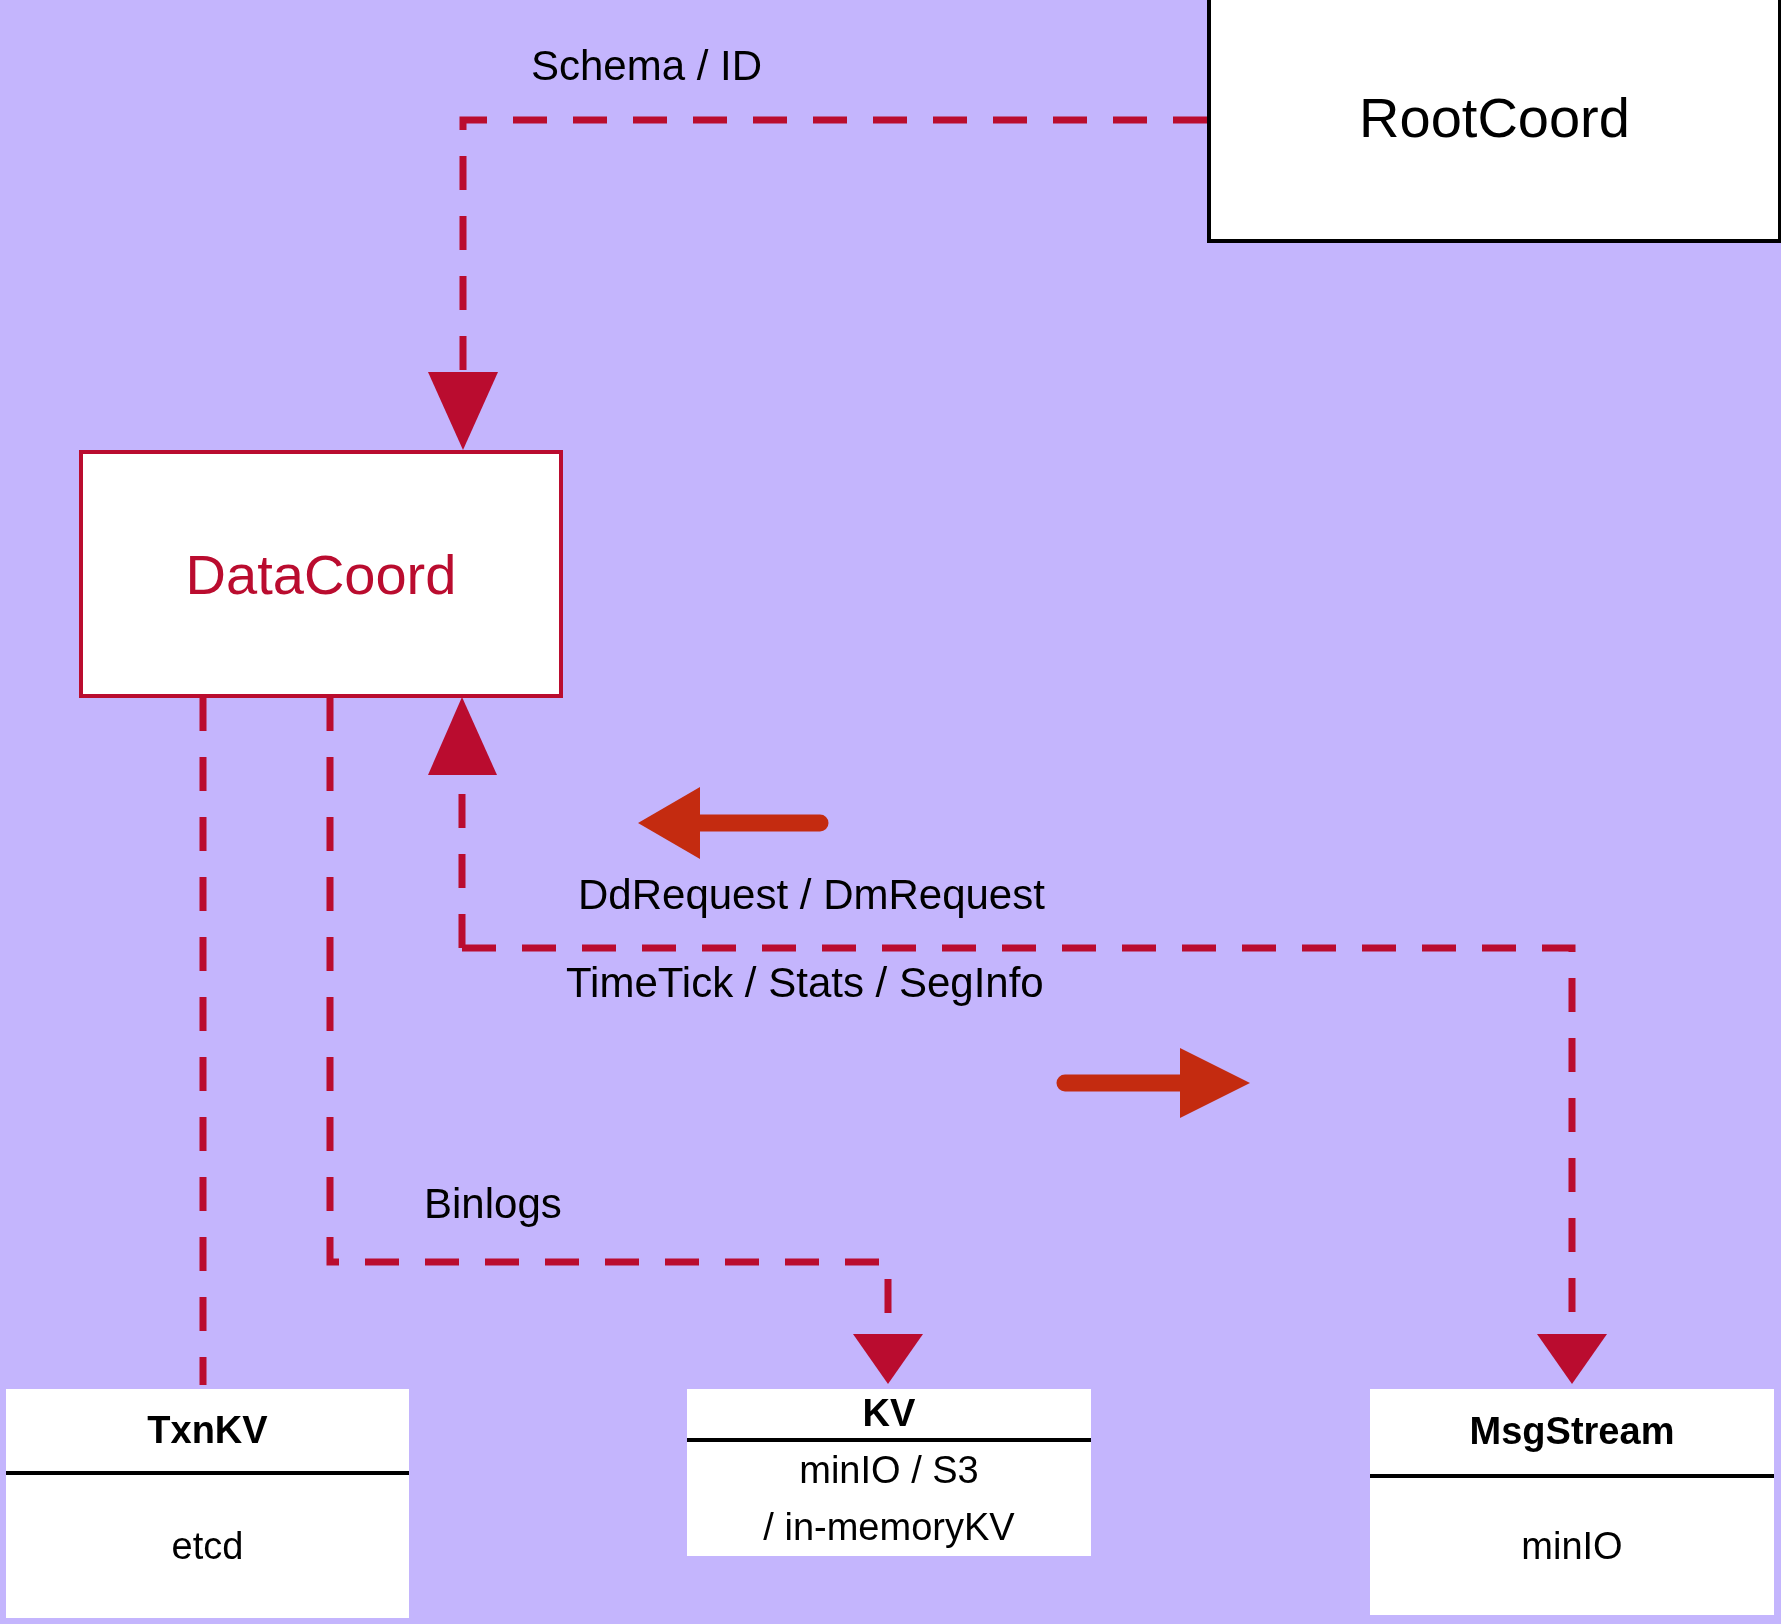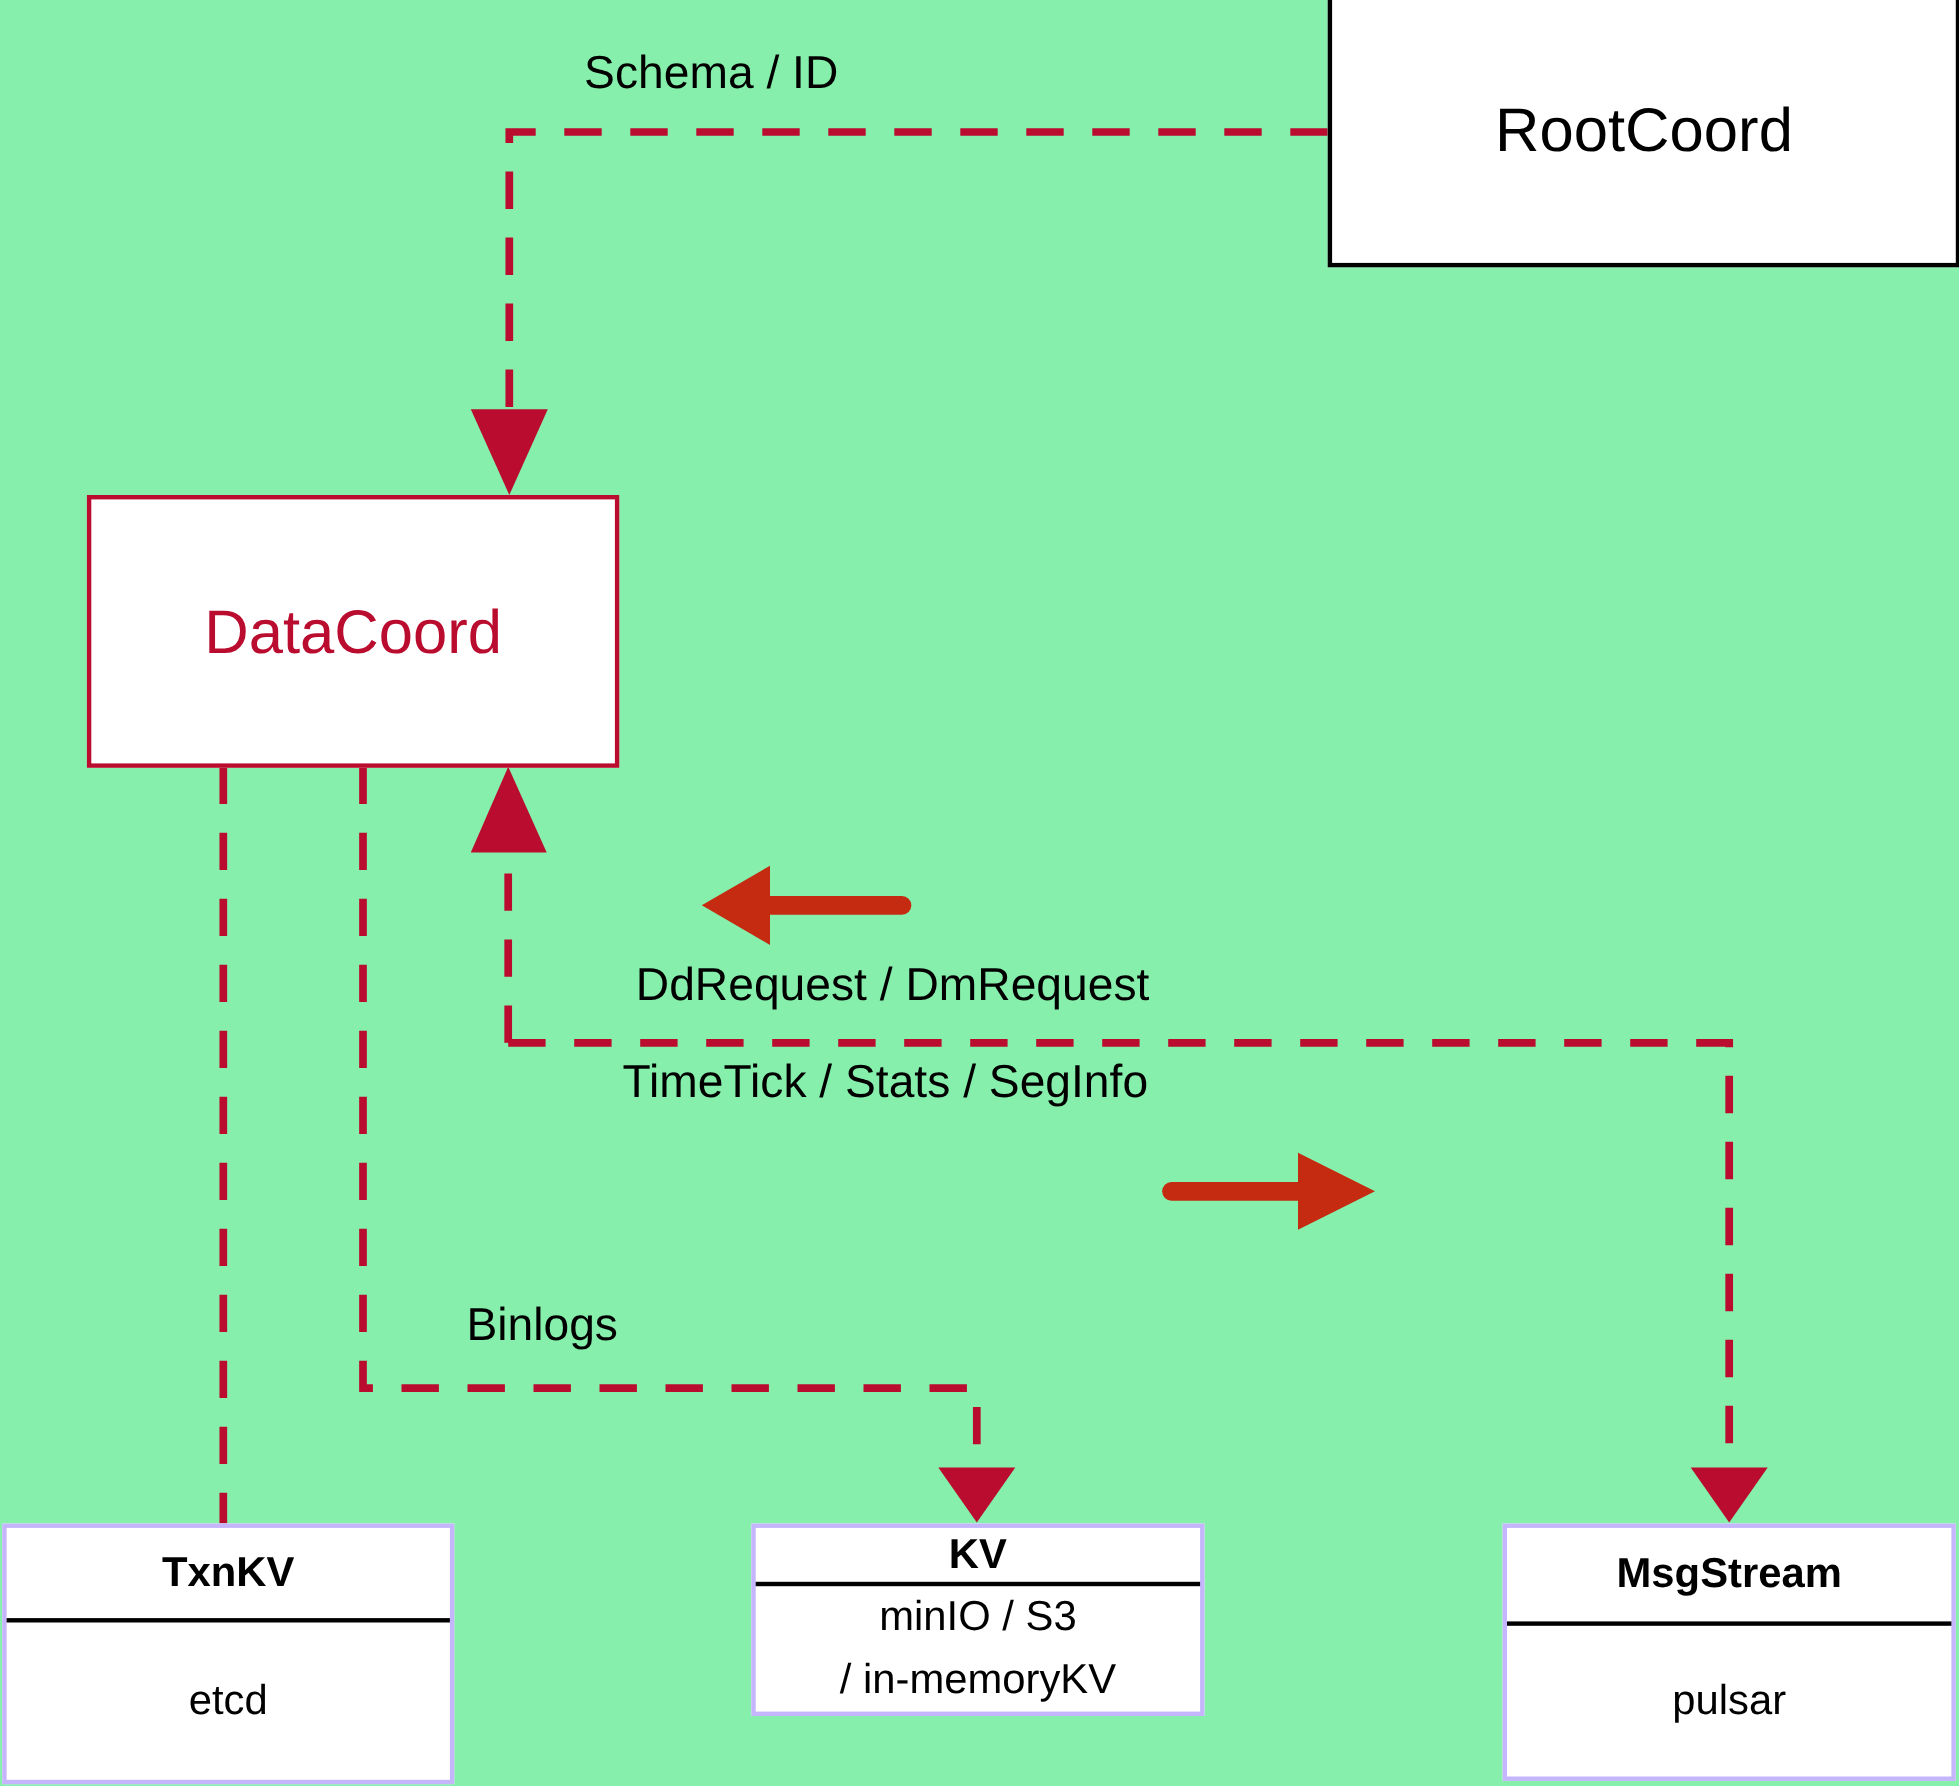--- a/index.html
+++ b/index.html
@@ -7,21 +7,21 @@
     padding: 0;
     background: #ffffff;
   }
   body {
     font-family: "Liberation Sans", sans-serif;
   }
   #diagram-root {
     position: relative;
     width: 1781px;
     height: 1624px;
-    background: #86efac;
+    background: #c4b5fd;
     overflow: hidden;
   }
   #diagram-svg {
     position: absolute;
     left: 0;
     top: 0;
     width: 1781px;
     height: 1624px;
   }
   .node-box {
@@ -151,21 +151,21 @@
     <div class="split-head" style="height:82px;">KV</div>
     <div class="split-body">
       <div>minIO / S3</div>
       <div>/ in-memoryKV</div>
     </div>
   </div>
 
   <div class="node-box node-split" style="left:1366px; top:1385px; width:412px; height:234px;">
     <div class="split-head" style="height:85px;">MsgStream</div>
     <div class="split-body">
-      <div>pulsar</div>
+      <div>minIO</div>
     </div>
   </div>
 
   <div class="edge-label" style="left:531px; top:45px;">Schema / ID</div>
 
   <div class="edge-label" style="left:578px; top:874px;">DdRequest / DmRequest</div>
 
   <div class="edge-label" style="left:566px; top:962px;">TimeTick / Stats / SegInfo</div>
 
   <div class="edge-label" style="left:424px; top:1183px;text-align:center;">Binlogs</div>

